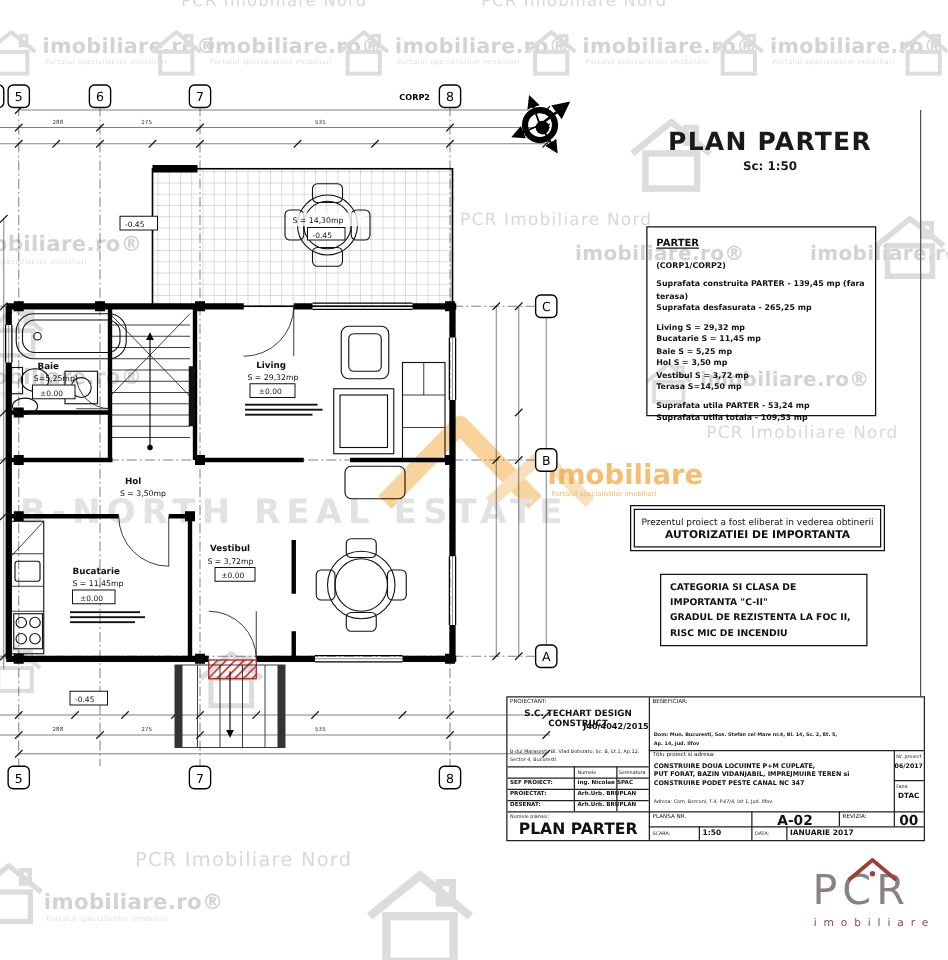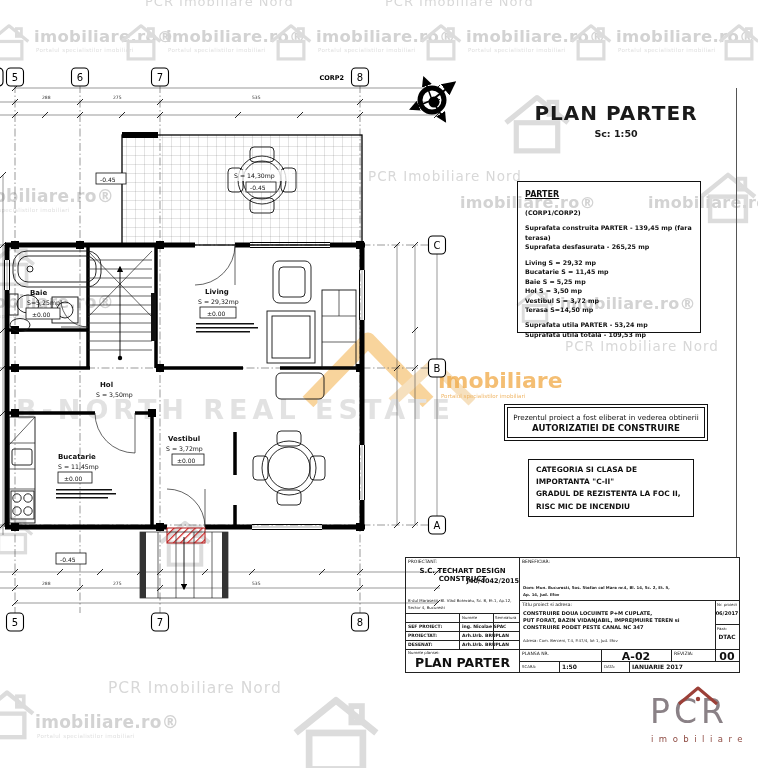--- a/index.html
+++ b/index.html
@@ -411,21 +411,21 @@
   </div>
   <div class="blk">
     <div>Suprafata utila PARTER - 53,24 mp</div>
     <div>Suprafata utila totala - 109,53 mp</div>
   </div>
 </div>
 
 <div class="abs noticebox" style="left:504px;top:404px;width:198px;height:31px;z-index:1;">
   <div class="inner">
     <div class="l1">Prezentul proiect a fost eliberat in vederea obtinerii</div>
-    <div class="l2">AUTORIZATIEI DE CONSTRUIRE</div>
+    <div class="l2">AUTORIZATIEI DE IMPORTANTA</div>
   </div>
 </div>
 
 <div class="abs catbox" style="left:528px;top:459px;width:150px;height:48px;z-index:1;">
   <div>CATEGORIA SI CLASA DE</div>
   <div>IMPORTANTA "C-II"</div>
   <div>GRADUL DE REZISTENTA LA FOC II,</div>
   <div>RISC MIC DE INCENDIU</div>
 </div>
 

